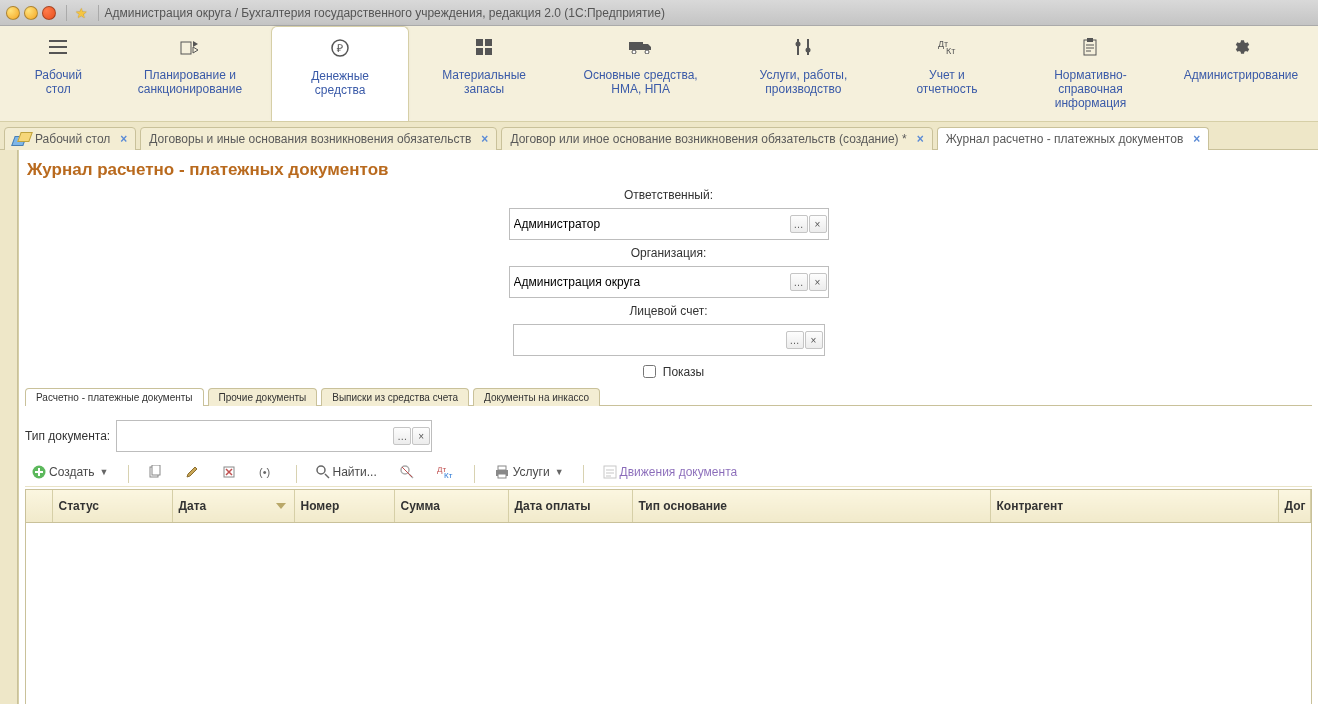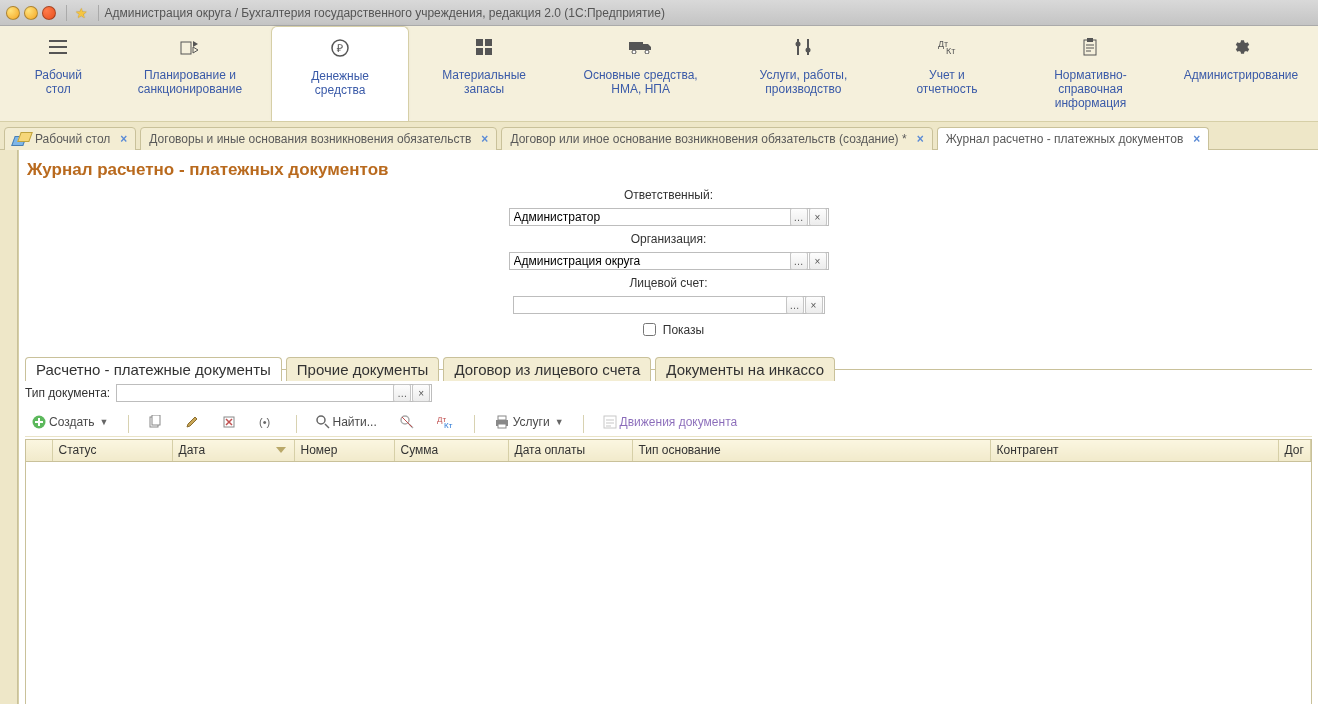--- a/index.html
+++ b/index.html
@@ -119,21 +119,21 @@
   .filter-row {
     display:flex; align-items:center; gap:6px;
     margin-bottom:6px;
     flex-wrap:nowrap;
     flex-direction:column;
   }
   .filter-row .flabel { color:#333; white-space:nowrap; }
   .sel {
     display:flex; align-items:center;
     border:1px solid #bdbdbd; background:#fff;
-    height:18px;
+    height:32px;
   }
   .sel input {
     border:none; outline:none; height:18px; padding:0 4px; font-size:12px;
     background:transparent;
   }
   .sel .btn {
     display:flex; align-items:center; justify-content:center;
     width:18px; height:18px; margin-right:1px;
     background:linear-gradient(#fdfdfd,#ececec);
     border:1px solid #c5c5c5; border-radius:2px;
@@ -147,22 +147,22 @@
     display:flex; gap:4px; border-bottom:1px solid #c9c19a; margin:4px 0 6px 0;
   }
   .subtab {
     padding:3px 10px;
     border:1px solid #c9c19a;
     border-bottom:none;
     border-radius:4px 4px 0 0;
     background:#f3edd3;
     cursor:pointer;
     position:relative;
-    top:12px;
-    font-size:15px;
+    top:1px;
+    font-size:10px;
   }
   .subtab.active { background:#fff; }
 
   .doctype-row {
     display:flex; align-items:center; gap:6px;
     margin: 14px 0 6px 0;
   }
 
   
   .toolbar {
@@ -187,22 +187,22 @@
   .grid {
     border:1px solid #c9c19a;
     height:398px;
     overflow:hidden;
   }
   .grid table { width:100%; border-collapse:collapse; table-layout:fixed; }
   .grid thead th {
     background:linear-gradient(#fbf6e0,#f1eacb);
     border-right:1px solid #d6cfa7;
     border-bottom:1px solid #c9c19a;
-    text-align:left; font-weight:normal;
-    padding:3px 6px; height:21px;
+    text-align:left; font-weight:bold;
+    padding:3px 6px; height:32px;
     color:#333;
     white-space:nowrap; overflow:hidden;
   }
   .grid thead th.sort::after{
     content:""; float:right; width:0;height:0;
     border-left:5px solid transparent;border-right:5px solid transparent;
     border-top:6px solid #b9a869; margin-top:4px; margin-right:2px;
   }
   .grid .body-area{
     height:376px; background:#fff;
@@ -359,21 +359,21 @@
     </span>
     <label class="chk">
       <input type="checkbox" style="">
       <span>Показы</span>
     </label>
   </div>
 
   <div class="subtabs">
     <div class="subtab active">Расчетно - платежные документы</div>
     <div class="subtab">Прочие документы</div>
-    <div class="subtab">Договор из лицевого счета</div>
+    <div class="subtab">Выписки из средства счета</div>
     <div class="subtab">Документы на инкассо</div>
   </div>
 
   <div class="doctype-row">
     <span class="flabel">Тип документа:</span>
     <span class="sel" style="width:316px">
       <input style="flex: 1 1 0%;" value="">
       <span class="btn">…</span>
       <span class="btn">×</span>
     </span>

